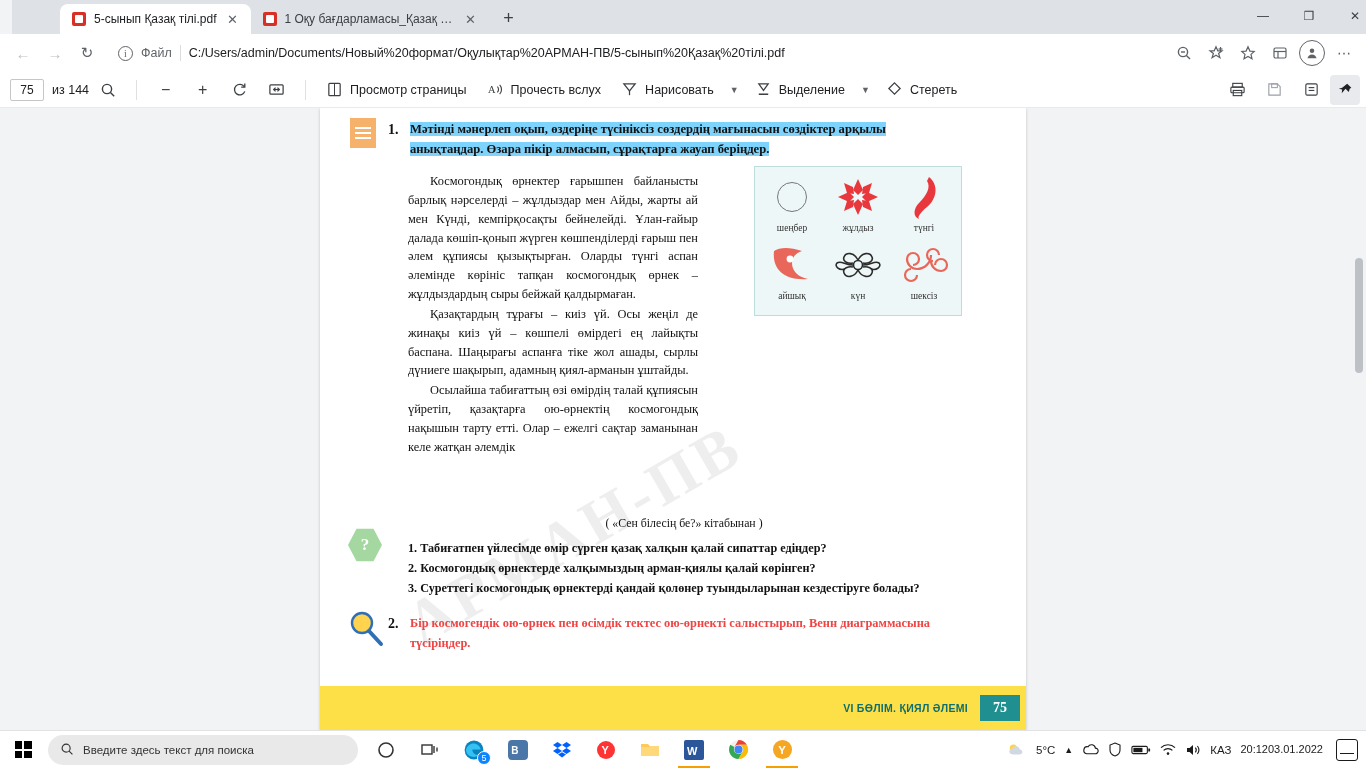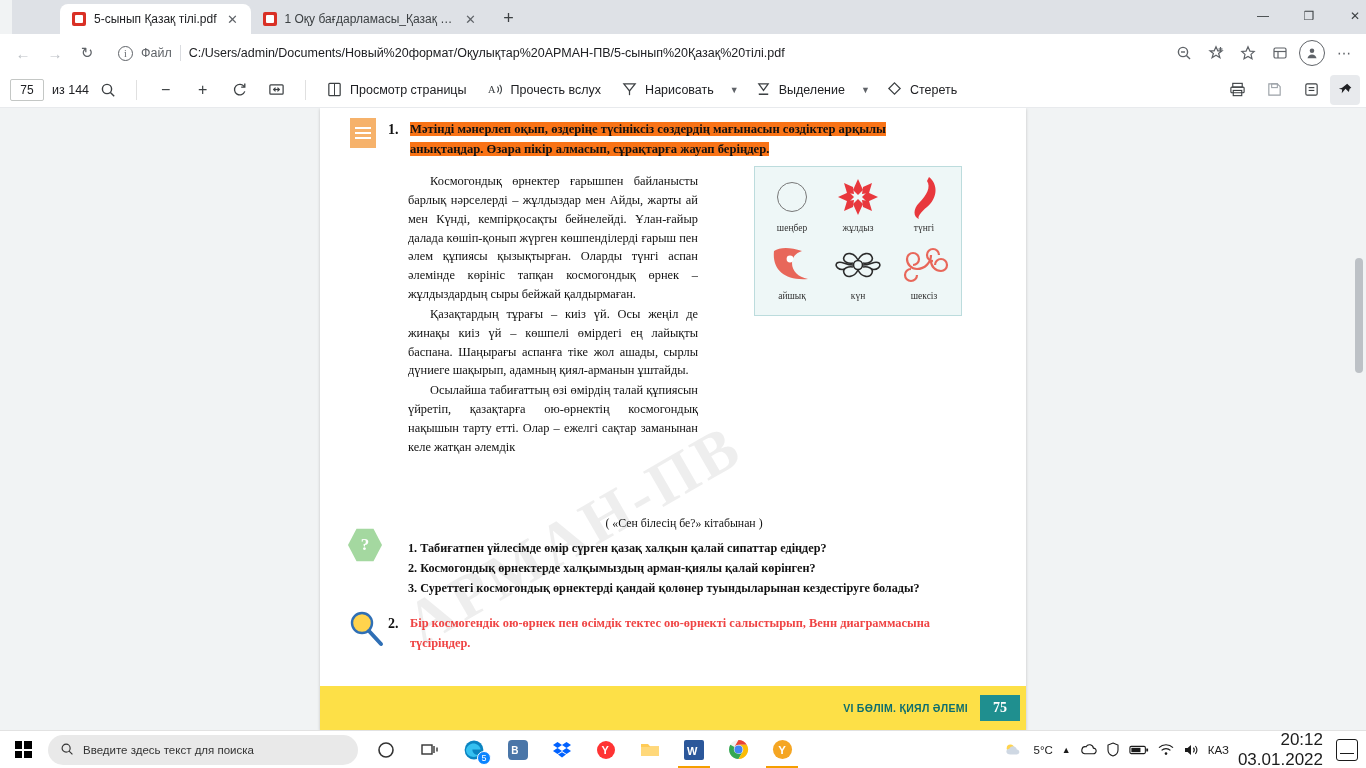--- a/index.html
+++ b/index.html
@@ -148,21 +148,21 @@
   .ex-num {
     position: absolute; font-family: "Liberation Serif", serif;
     font-weight: bold; font-size: 14px; color: #111;
   }
   .ex1-num { left: 68px; top: 14px; }
   .ex1-text {
     position: absolute; left: 90px; top: 12px; width: 552px;
     font-family: "Liberation Serif", serif; font-size: 12.6px; font-weight: bold;
     line-height: 1.55; color: #111;
   }
-  .ex1-text .hl { background: #f97316; }
+  .ex1-text .hl { background: #7dd3fc; }
 
   
   .body-col {
     position: absolute; left: 88px; top: 64px; width: 290px;
     font-family: "Liberation Serif", serif; font-size: 12.4px; line-height: 1.52;
     color: #111; text-align: justify;
   }
   .body-col p { text-indent: 22px; margin-bottom: 1px; }
   .body-wide {
     position: absolute; left: 88px; top: 348px; width: 552px;
@@ -293,22 +293,22 @@
   .tb-app.active-app::after {
     content: ""; position: absolute; left: 4px; right: 4px; bottom: 0; height: 2.5px;
     background: #f59f00;
   }
   .tray {
     margin-left: auto; display: flex; align-items: center; gap: 9px;
     padding-right: 8px; font-size: 11.5px; color: #1b1b1b;
   }
   .tray-ico { display: flex; align-items: center; justify-content: center; }
   .clock {
-    display: flex; flex-direction: column; align-items: flex-end;
-    line-height: 1.15; font-size: 17px; color: #1b1b1b;
+    display: flex; flex-direction: row; align-items: flex-end;
+    line-height: 1.15; font-size: 11px; color: #1b1b1b;
   }
   .notif-box {
     width: 22px; height: 22px; border: 1.4px solid #1b1b1b; border-radius: 3px;
     position: relative; margin-left: 4px;
   }
   .notif-box::after {
     content: ""; position: absolute; left: 3px; top: 13px; right: 3px; height: 1.4px;
     background: #1b1b1b;
   }
 </style>

